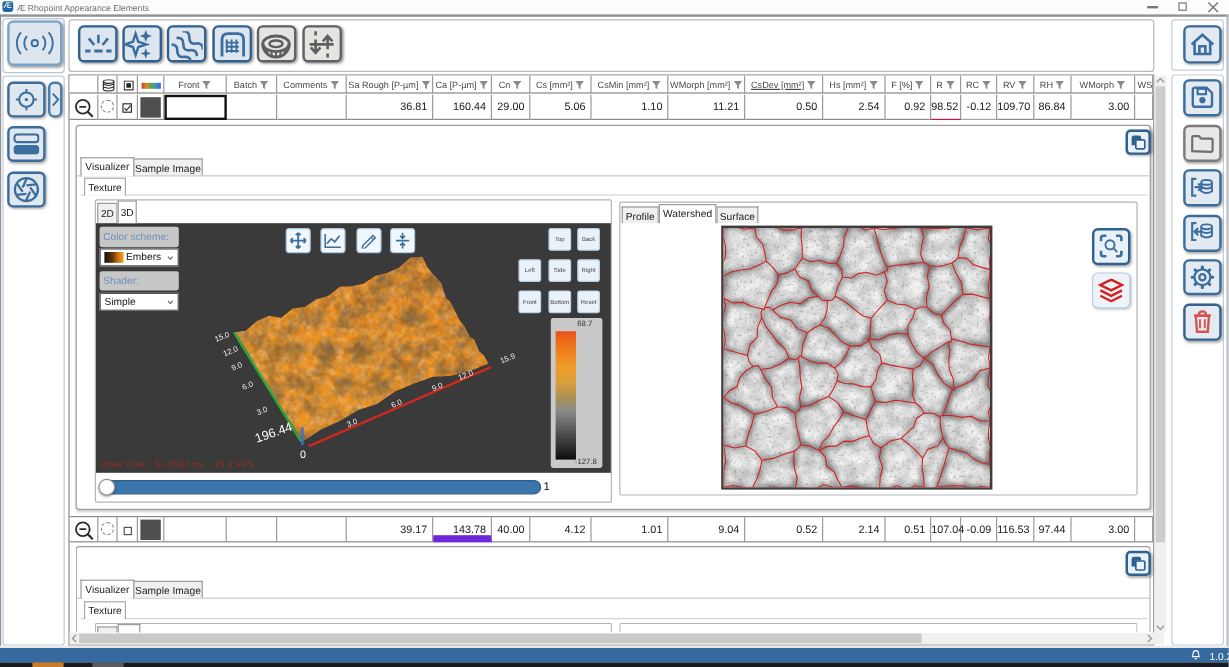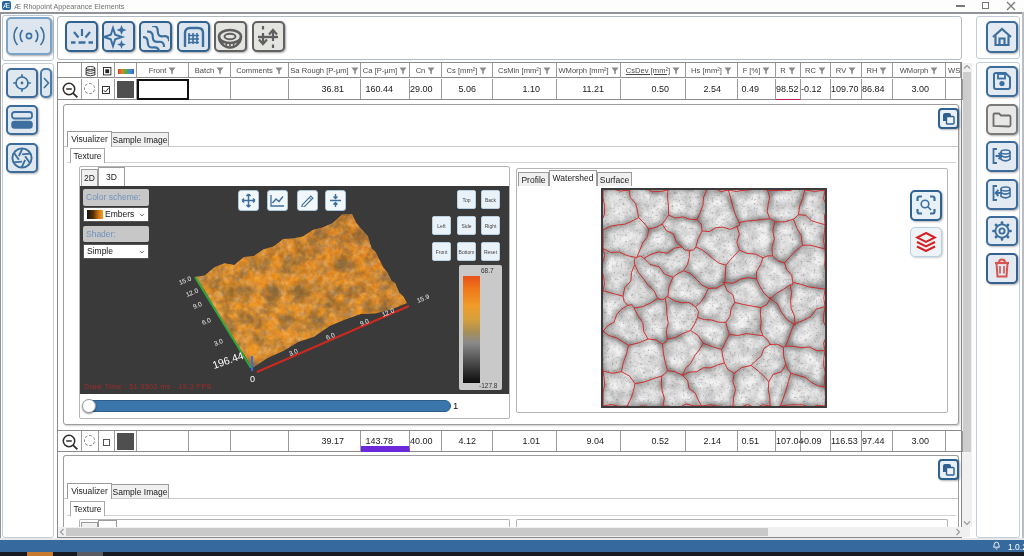--- a/index.html
+++ b/index.html
@@ -5,21 +5,21 @@
 html,body{width:1024px;height:556px;overflow:hidden}
 body{font-family:"Liberation Sans",sans-serif;background:#fff;position:relative}
 .abs{position:absolute}
 .panel{position:absolute;border:1px solid #a9a9a9;border-radius:3px;background:#fff}
 .bluebtn{position:absolute;background:#dde6ef;border:2px solid #31618e;border-radius:5px;box-shadow:1px 1px 2px rgba(0,0,0,.35)}
 .graybtn{position:absolute;background:#e4e4e1;border:2px solid #616161;border-radius:5px;box-shadow:1px 1px 2px rgba(0,0,0,.35)}
 .sidebtn{position:absolute;background:#dfe7ef;border:2px solid #3c6c9c;border-radius:5px;box-shadow:1px 1px 2px rgba(0,0,0,.3)}
 .tab{position:absolute;font-size:8.5px;color:#1a1a1a;text-align:center;border:1px solid #9b9b9b;border-bottom:none;background:#f0f0f0;line-height:14px;white-space:nowrap;overflow:hidden}
 .tab.active{background:#fff;z-index:3}
 .hdrcell{position:absolute;top:63px;height:15px;border-right:1px solid #9a9a9a;font-size:7.6px;color:#4a4a4a;display:flex;align-items:center;justify-content:center;gap:2px;white-space:nowrap;overflow:hidden}
-.rowcell{position:absolute;border-right:1px solid #9a9a9a;font-size:9px;color:#1a1a1a;text-align:right;padding-right:16px;line-height:20px}
+.rowcell{position:absolute;border-right:1px solid #9a9a9a;font-size:9px;color:#1a1a1a;text-align:right;padding-right:4px;line-height:20px}
 .vbtn{position:absolute;background:#eaf2f9;border:1px solid #b9cfe2;border-radius:2px;color:#444;text-align:center;font-size:5px}
 </style></head>
 <body>
 <div class="abs" style="left:0;top:0;width:1024px;height:12px;background:#fdfdfd"></div>
 <div class="abs" style="left:2px;top:1px;width:9px;height:9px;background:#2565a0;border-radius:2px;color:#fff;font-size:7px;text-align:center;line-height:9px">Æ</div>
 <div class="abs" style="left:14px;top:1.5px;font-size:7.2px;color:#707070">Æ Rhopoint Appearance Elements</div>
 <div class="abs" style="left:956px;top:5px;width:9px;height:1.5px;background:#777"></div>
 <div class="abs" style="left:982px;top:2px;width:7px;height:7px;border:1px solid #777"></div>
 <svg class="abs" style="left:1006px;top:1px" width="10" height="10" viewBox="0 0 10 10">
     <path d="M1 1 L9 9 M9 1 L1 9" stroke="#777" stroke-width="1.2"></path>
@@ -295,21 +295,21 @@
 <div class="rowcell" style="left:189px;top:79px;width:42px;height:21px;border-bottom:1px solid #8a8a8a"></div>
 <div class="rowcell" style="left:231px;top:79px;width:58px;height:21px;border-bottom:1px solid #8a8a8a"></div>
 <div class="rowcell" style="left:289px;top:79px;width:72px;height:21px;border-bottom:1px solid #8a8a8a">36.81</div>
 <div class="rowcell" style="left:361px;top:79px;width:49px;height:21px;border-bottom:1px solid #8a8a8a">160.44</div>
 <div class="rowcell" style="left:410px;top:79px;width:32px;height:21px;border-bottom:1px solid #8a8a8a">29.00</div>
 <div class="rowcell" style="left:442px;top:79px;width:51px;height:21px;border-bottom:1px solid #8a8a8a">5.06</div>
 <div class="rowcell" style="left:493px;top:79px;width:64px;height:21px;border-bottom:1px solid #8a8a8a">1.10</div>
 <div class="rowcell" style="left:557px;top:79px;width:64px;height:21px;border-bottom:1px solid #8a8a8a">11.21</div>
 <div class="rowcell" style="left:621px;top:79px;width:65px;height:21px;border-bottom:1px solid #8a8a8a">0.50</div>
 <div class="rowcell" style="left:686px;top:79px;width:52px;height:21px;border-bottom:1px solid #8a8a8a">2.54</div>
-<div class="rowcell" style="left:738px;top:79px;width:38px;height:21px;border-bottom:1px solid #8a8a8a">0.49</div>
+<div class="rowcell" style="left:738px;top:79px;width:38px;height:21px;border-bottom:1px solid #8a8a8a">0.92</div>
 <div class="rowcell" style="left:776px;top:79px;width:25px;height:21px;border-bottom:1px solid #be185d">98.52</div>
 <div class="rowcell" style="left:801px;top:79px;width:30px;height:21px;border-bottom:1px solid #a3a3a3">-0.12</div>
 <div class="rowcell" style="left:831px;top:79px;width:31px;height:21px;border-bottom:1px solid #8a8a8a">109.70</div>
 <div class="rowcell" style="left:862px;top:79px;width:31px;height:21px;border-bottom:1px solid #8a8a8a">86.84</div>
 <div class="rowcell" style="left:893px;top:79px;width:53px;height:21px;border-bottom:1px solid #8a8a8a">3.00</div>
 <div class="rowcell" style="left:946px;top:79px;width:15px;height:21px;border-bottom:1px solid #8a8a8a"></div>
 <div class="abs" style="left:58px;top:430px;width:903px;height:1px;background:#8a8a8a"></div>
 <div class="rowcell" style="left:58px;top:431px;width:24px;height:21px;border-bottom:1px solid #8a8a8a"></div>
 <div class="rowcell" style="left:82px;top:431px;width:16px;height:21px;border-bottom:1px solid #8a8a8a"></div>
 <div class="rowcell" style="left:98px;top:431px;width:17px;height:21px;border-bottom:1px solid #8a8a8a"></div>
@@ -368,21 +368,21 @@
     <path d="M1 9 V3 Q1 1 3 1 H7 Q9 1 9 3 V4 H5.5 Q4 4 4 5.5 V9 H3 Q1 9 1 9 Z" fill="#2e618e"></path>
     <rect x="4.5" y="4.5" width="7.5" height="7.5" rx="1" fill="#eef4fa" stroke="#2e618e" stroke-width="1.4"></rect>
   </svg>
 <div class="abs" style="left:64px;top:146px;width:894px;height:1px;background:#c9c9c9"></div>
 <div class="tab" style="left:111px;top:132px;width:58px;height:14px;">Sample Image</div>
 <div class="tab active" style="left:67px;top:131px;width:45px;height:16px;line-height:15px">Visualizer</div>
 <div class="abs" style="left:67px;top:162px;width:889px;height:1px;background:#d4d4d4"></div>
 <div class="tab active" style="left:70px;top:148px;width:35px;height:15px;border-color:#aaa">Texture</div>
 <div class="panel" style="left:79px;top:166px;width:431px;height:253px;border-color:#b5b5b5;border-radius:2px"></div>
 <div class="tab" style="left:81px;top:169px;width:17px;height:17px;line-height:16px;font-size:8.5px">2D</div>
-<div class="tab active" style="left:98px;top:167px;width:27px;height:19px;line-height:18px;font-size:8.5px">3D</div>
+<div class="tab active" style="left:98px;top:167px;width:16px;height:19px;line-height:18px;font-size:8.5px">3D</div>
 <div class="abs" style="left:80px;top:186px;width:429px;height:208px;background:#3a3a3b"></div>
 <svg class="abs" style="left:80px;top:186px" width="429" height="208" viewBox="0 0 429 208">
 <defs>
 <linearGradient id="tg" x1="0" y1="1" x2="0.6" y2="0">
  <stop offset="0" stop-color="#e68d24"></stop>
         <stop offset="0.5" stop-color="#e68a1f"></stop>
  <stop offset="1" stop-color="#dd7f1e"></stop>
 </linearGradient>
 <filter id="tn" x="-5%" y="-5%" width="110%" height="110%">
  <feTurbulence type="fractalNoise" baseFrequency="0.09 0.09" numOctaves="4" seed="11" result="n"></feTurbulence>

